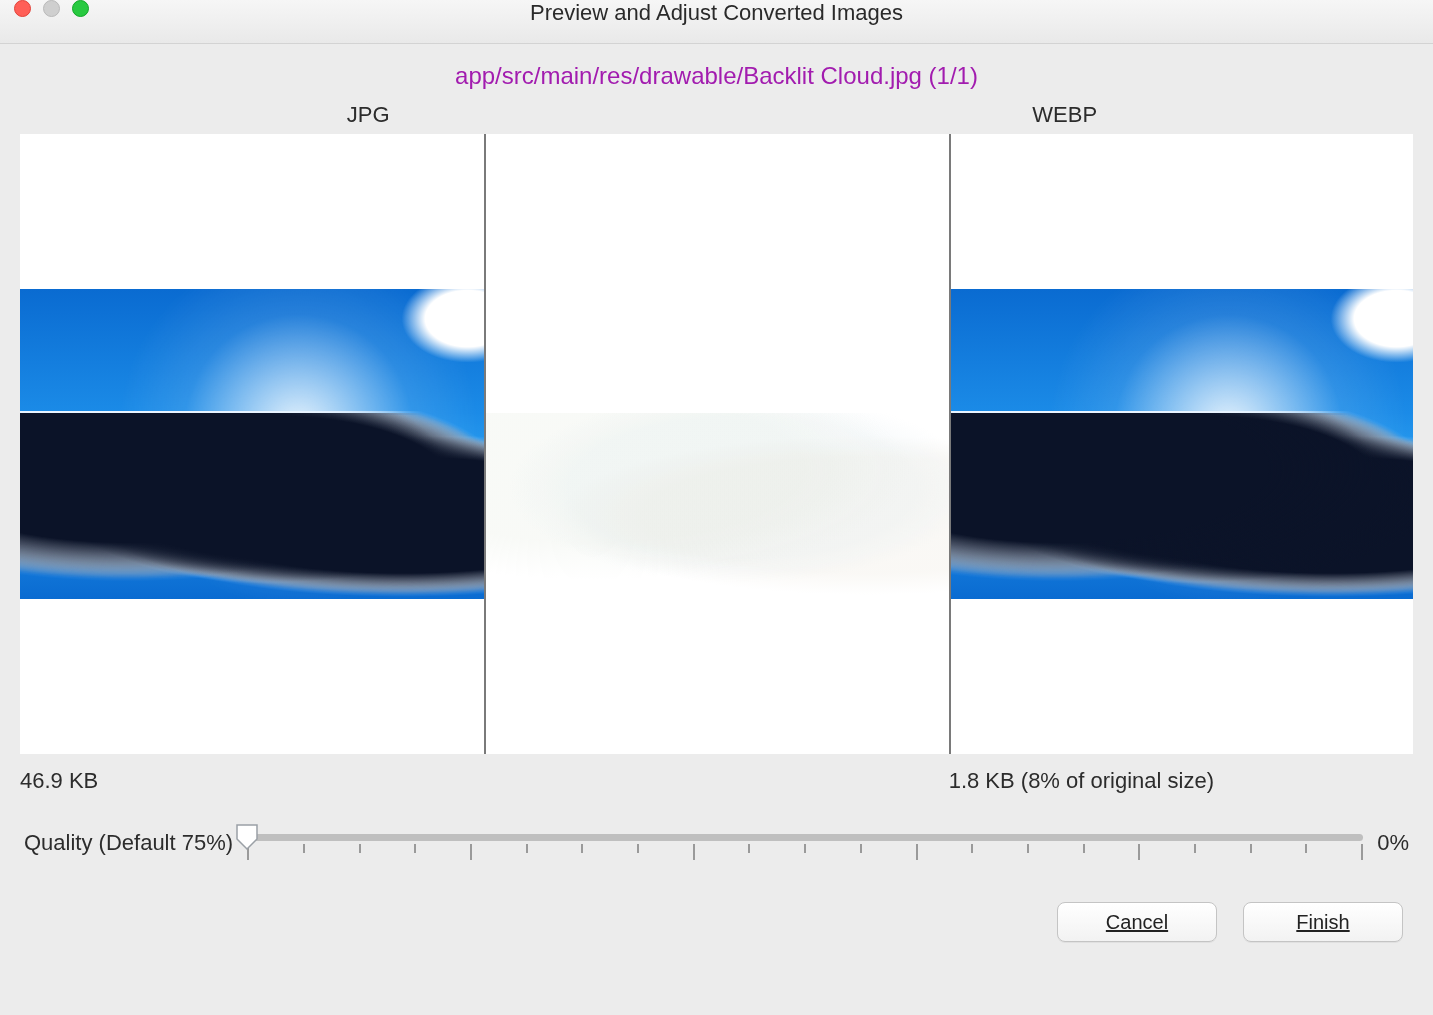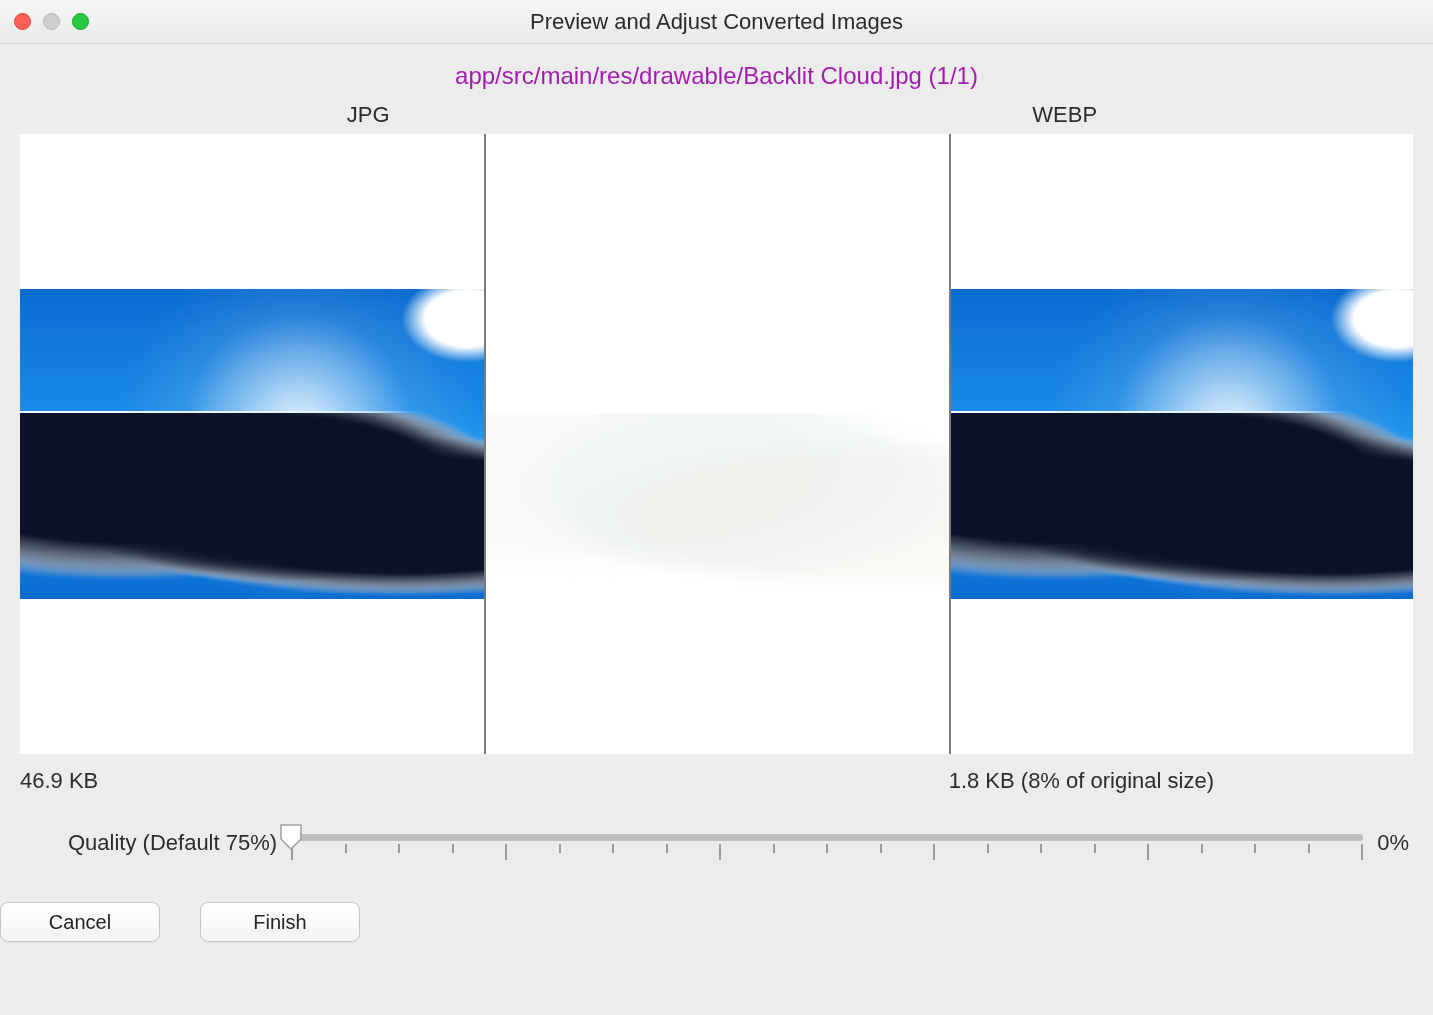--- a/index.html
+++ b/index.html
@@ -5,21 +5,21 @@
   * { box-sizing: border-box; margin: 0; padding: 0; }
   html, body { width: 1433px; height: 1015px; overflow: hidden; }
   body {
     font-family: -apple-system, "Helvetica Neue", Arial, sans-serif;
     background: #ececec;
     color: #222;
   }
   .titlebar {
     height: 44px;
     display: flex;
-    align-items: center;
+    align-items: flex-start;
     padding: 0 14px;
     position: relative;
     background: linear-gradient(#f6f6f6,#e9e9e9);
     border-bottom: 1px solid #d3d3d3;
   }
   .traffic { display: flex; gap: 12px; align-items: center; }
   .tl { width: 17px; height: 17px; border-radius: 50%; }
   .tl.red { background:#ff5f57; border:1px solid #e24238; }
   .tl.yel { background:#cfcfcf; border:1px solid #b9b9b9; }
   .tl.grn { background:#28c940; border:1px solid #11a727; }
@@ -84,21 +84,21 @@
   .sizes {
     display: grid;
     grid-template-columns: 1fr 1fr 1fr;
     padding: 14px 20px 0 20px;
     font-size: 22px; color:#2c2c2c;
   }
   .sizes > div { text-align: left; }
   .sliderrow {
     display:flex; align-items:center; gap:14px;
     padding: 32px 24px 0 24px;
-    font-size: 22px; color:#2c2c2c;margin-left:44px;
+    font-size: 22px; color:#2c2c2c;
   }
   .slider {
     flex:1; position:relative; height:34px;
   }
   .track {
     position:absolute; left:0; right:0; top:8px; height:7px;
     background:#bfbfbf; border-radius:4px;
   }
   .thumb {
     position:absolute; top:-3px; left:0%;
@@ -107,22 +107,23 @@
   }
   .thumb svg { width:24px; height:28px; display:block; }
   .ticks {
     position:absolute; left:0; right:0; top:18px; height:16px;
     display:flex; justify-content:space-between;
   }
   .ticks span { width:2px; background:#9a9a9a; }
   .ticks span.major { height:16px; }
   .ticks span.minor { height:9px; margin-top:0px; }
   .buttons {
-    display:flex; gap:40px;
+    display:flex; justify-content:flex-end; gap:26px;
     padding: 42px 30px 0 0;
+    text-decoration: underline;
   }
   .btn {
     min-width: 160px; height:40px;
     border:1px solid #c4c4c4; border-radius:8px;
     background: linear-gradient(#fff,#f2f2f2);
     box-shadow: 0 1px 0 rgba(0,0,0,.05);
     font-size:20px; color:#222;
     display:flex; align-items:center; justify-content:center;
     cursor:pointer;
   }

